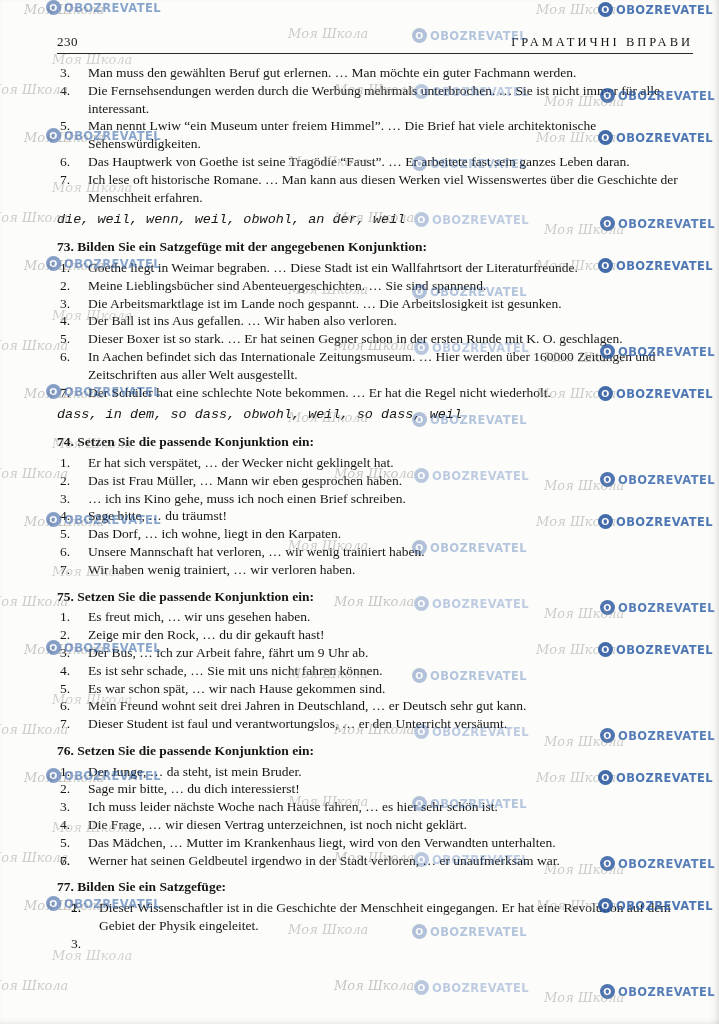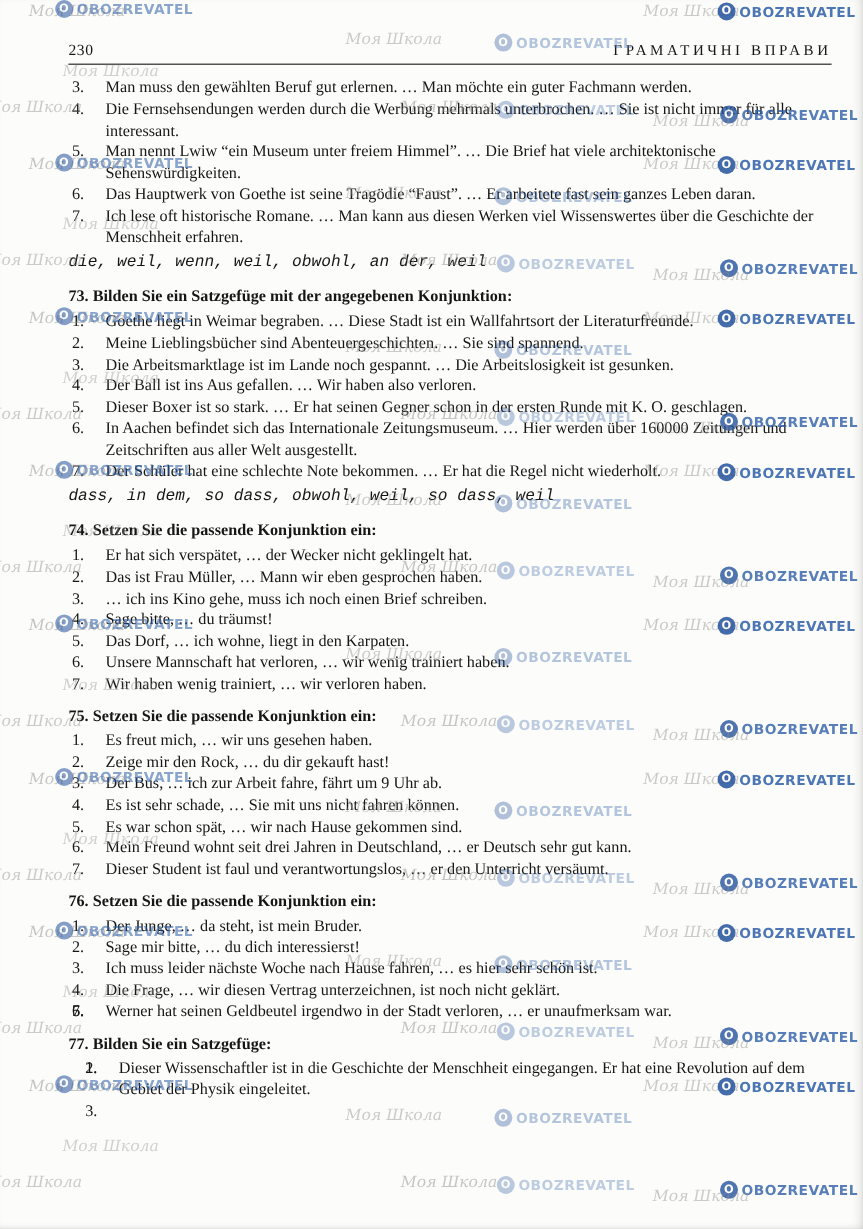--- a/index.html
+++ b/index.html
@@ -89,21 +89,21 @@
       <div class="item"><span class="num">3.</span><span class="txt">Der Bus, … ich zur Arbeit fahre, fährt um 9 Uhr ab.</span></div>
       <div class="item"><span class="num">4.</span><span class="txt">Es ist sehr schade, … Sie mit uns nicht fahren können.</span></div>
       <div class="item"><span class="num">5.</span><span class="txt">Es war schon spät, … wir nach Hause gekommen sind.</span></div>
       <div class="item"><span class="num">6.</span><span class="txt">Mein Freund wohnt seit drei Jahren in Deutschland, … er Deutsch sehr gut kann.</span></div>
       <div class="item"><span class="num">7.</span><span class="txt">Dieser Student ist faul und verantwortungslos, … er den Unterricht versäumt.</span></div>
       <div class="section-title">76. Setzen Sie die passende Konjunktion ein:</div>
       <div class="item"><span class="num">1.</span><span class="txt">Der Junge, … da steht, ist mein Bruder.</span></div>
       <div class="item"><span class="num">2.</span><span class="txt">Sage mir bitte, … du dich interessierst!</span></div>
       <div class="item"><span class="num">3.</span><span class="txt">Ich muss leider nächste Woche nach Hause fahren, … es hier sehr schön ist.</span></div>
       <div class="item"><span class="num">4.</span><span class="txt">Die Frage, … wir diesen Vertrag unterzeichnen, ist noch nicht geklärt.</span></div>
-      <div class="item"><span class="num">5.</span></div>
+      <div class="item"><span class="num">5.</span><span class="txt">Das Mädchen, … Mutter im Krankenhaus liegt, wird von den Verwandten unterhalten.</span></div>
       <div class="item"><span class="num">6.</span></div>
       <div class="item"><span class="num">7.</span><span class="txt">Werner hat seinen Geldbeutel irgendwo in der Stadt verloren, … er unaufmerksam war.</span></div>
       <div class="section-title">77. Bilden Sie ein Satzgefüge:</div>
       <div class="item indent"><span class="num">1.</span></div>
       <div class="item indent"><span class="num">2.</span><span class="txt">Dieser Wissenschaftler ist in die Geschichte der Menschheit eingegangen. Er hat eine Revolution auf dem Gebiet der Physik eingeleitet.</span></div>
       <div class="item indent"><span class="num">3.</span></div>
     </main>
 
   <div class="wm-layer" id="watermarks">
       <span class="wm-school" style="color: rgb(143, 143, 143); left: 24px; top: 2px; opacity: 0.5;">Моя Школа</span>

